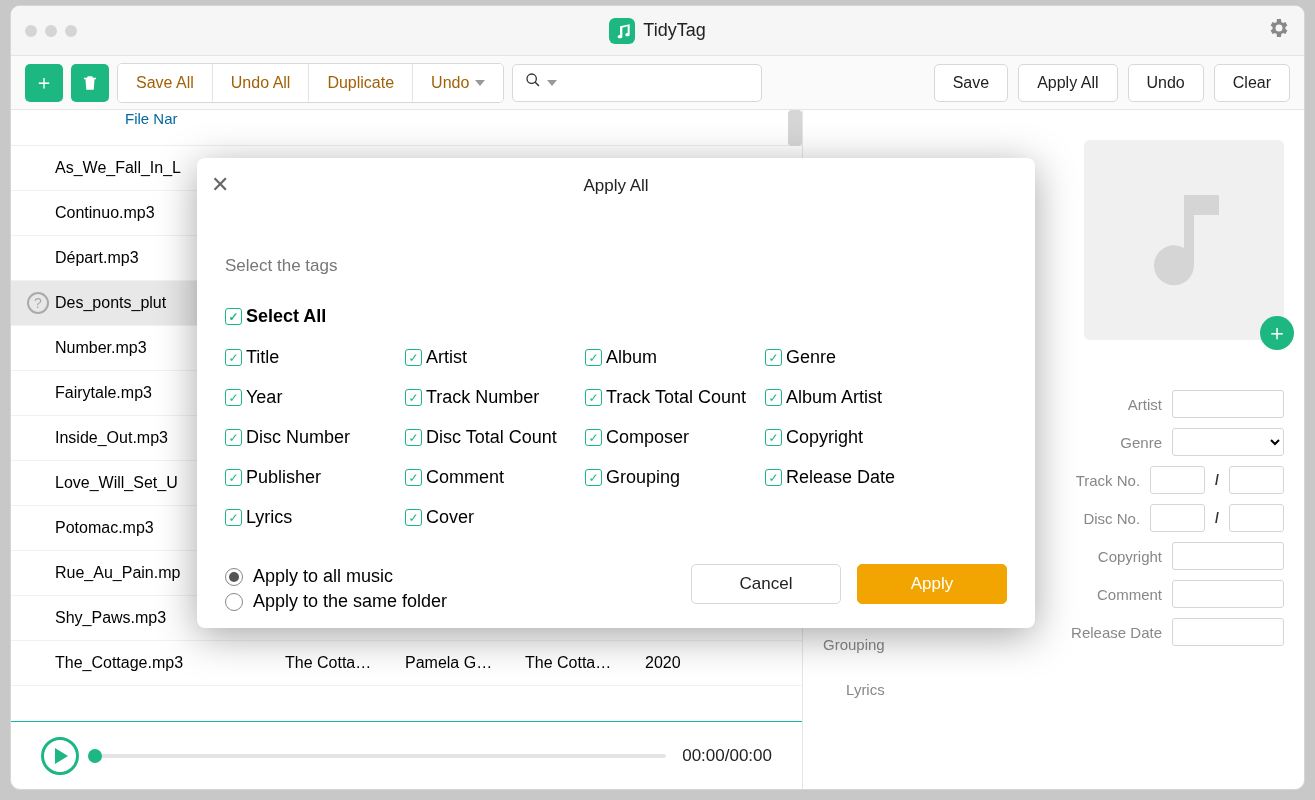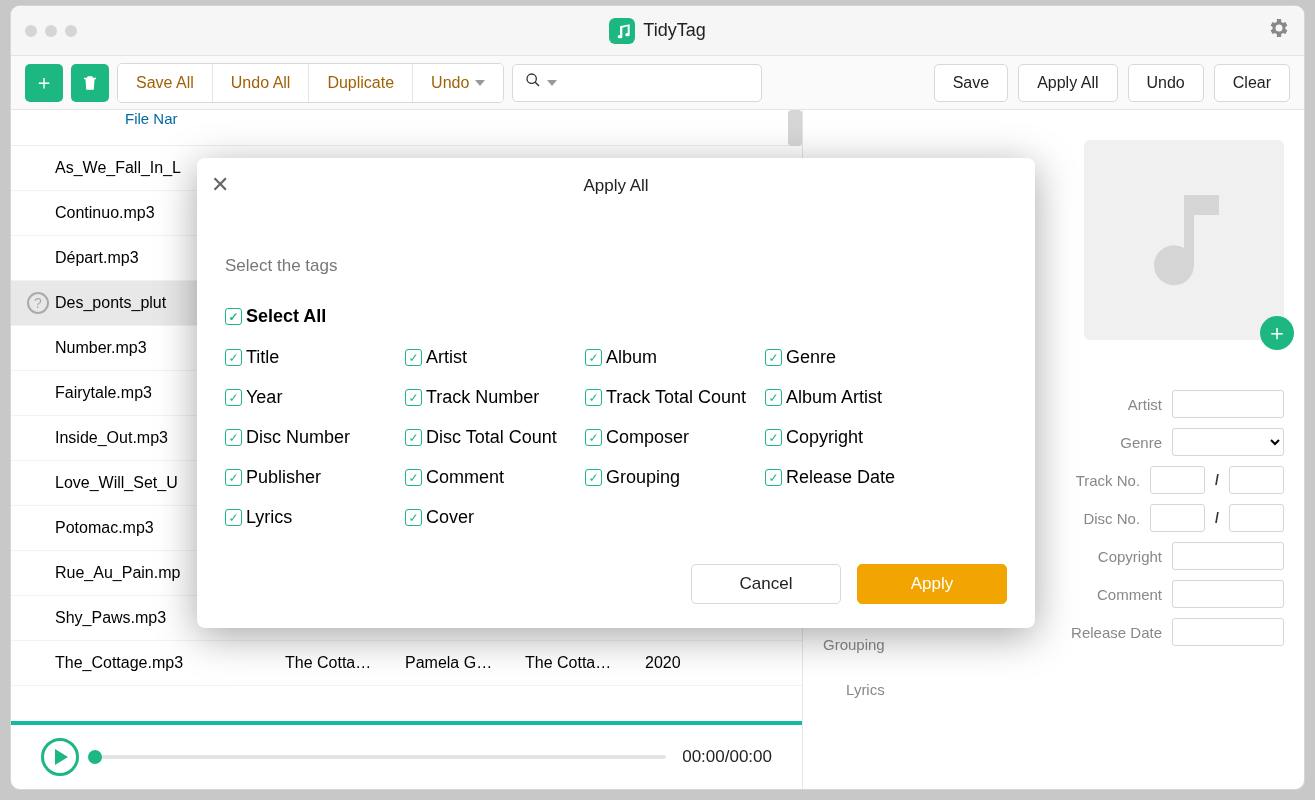--- a/index.html
+++ b/index.html
@@ -173,21 +173,21 @@
     font-size:14px;
     display:flex; align-items:center; justify-content:center;
   }
   .row .c1 { width:220px; }
   .row .c2 { width:110px; }
   .row .c3 { width:110px; }
   .row .c4 { width:110px; }
   .row .c5 { width:70px; }
   .player {
     height:68px;
-    border-top:4px solid #14b8a6;
+    border-top:1px solid #14b8a6;
     display:flex; align-items:center;
     padding:0 30px;
     gap:16px;
   }
   .play-btn {
     width:38px; height:38px;
     border:3px solid #1db882;
     border-radius:50%;
     display:flex; align-items:center; justify-content:center;
   }
@@ -581,18 +581,28 @@
         </div>
         <div class="check">
           <span class="cbox"></span>
           <span>Lyrics</span>
         </div>
         <div class="check">
           <span class="cbox"></span>
           <span>Cover</span>
         </div>
       </div>
+    <div class="radios">
+      <div class="radio-row">
+        <span class="radio checked"></span>
+        <span>Apply to all music</span>
+      </div>
+      <div class="radio-row">
+        <span class="radio"></span>
+        <span>Apply to the same folder</span>
+      </div>
+    </div>
     <div class="m-buttons">
       <div class="btn">Cancel</div>
       <div class="btn btn-primary">Apply</div>
     </div>
   </div>
 </div>
 
 </body></html>

